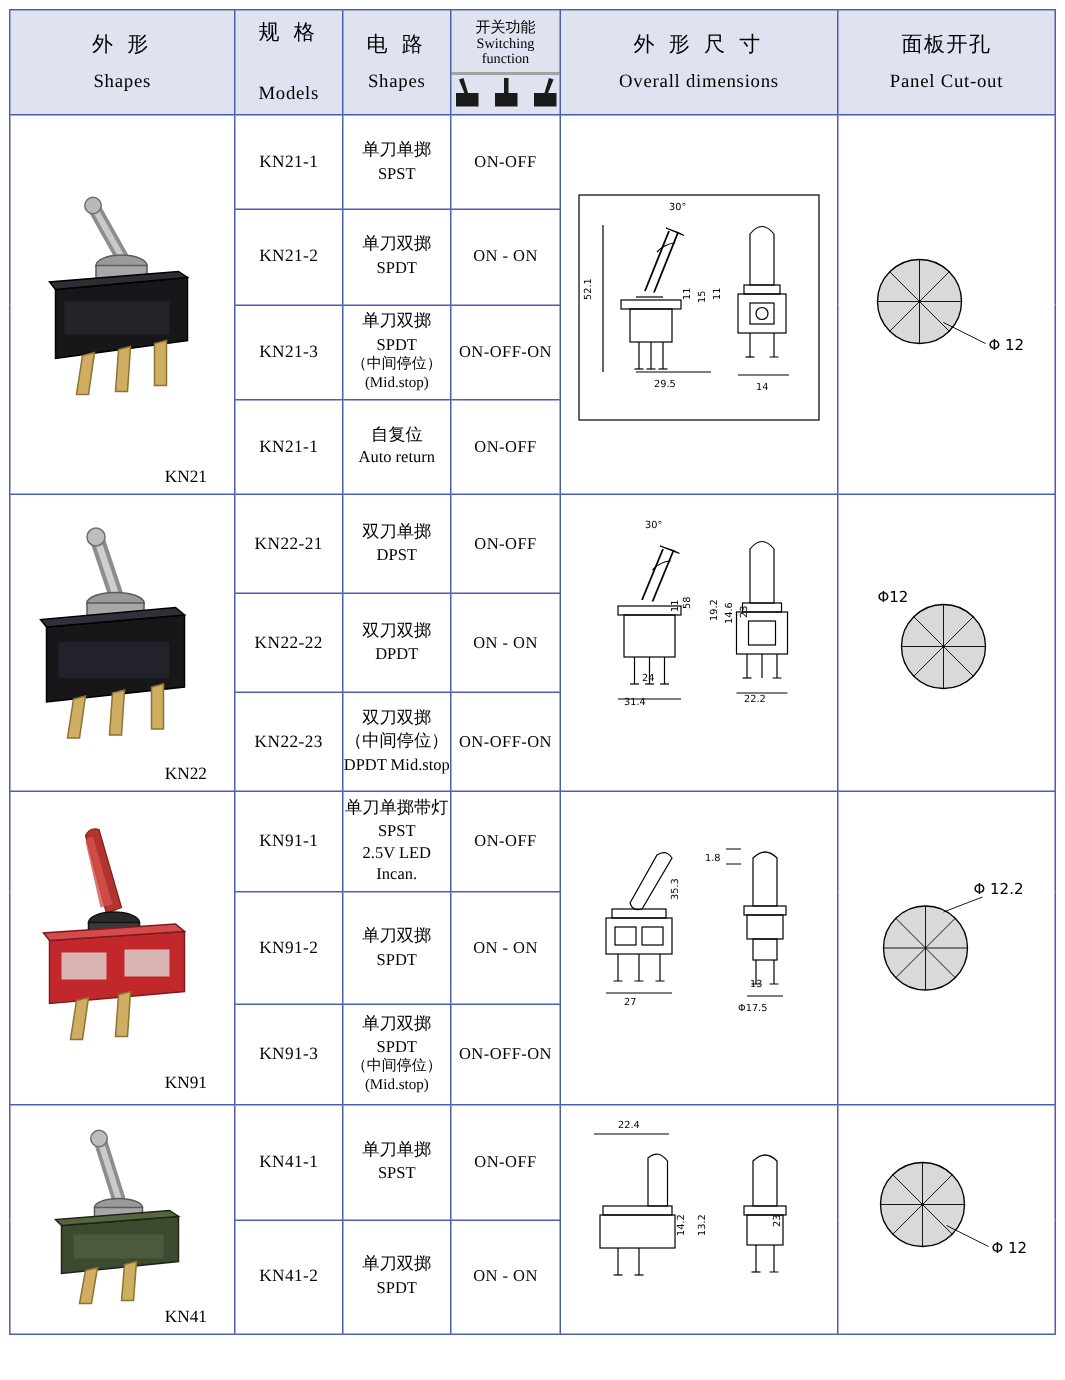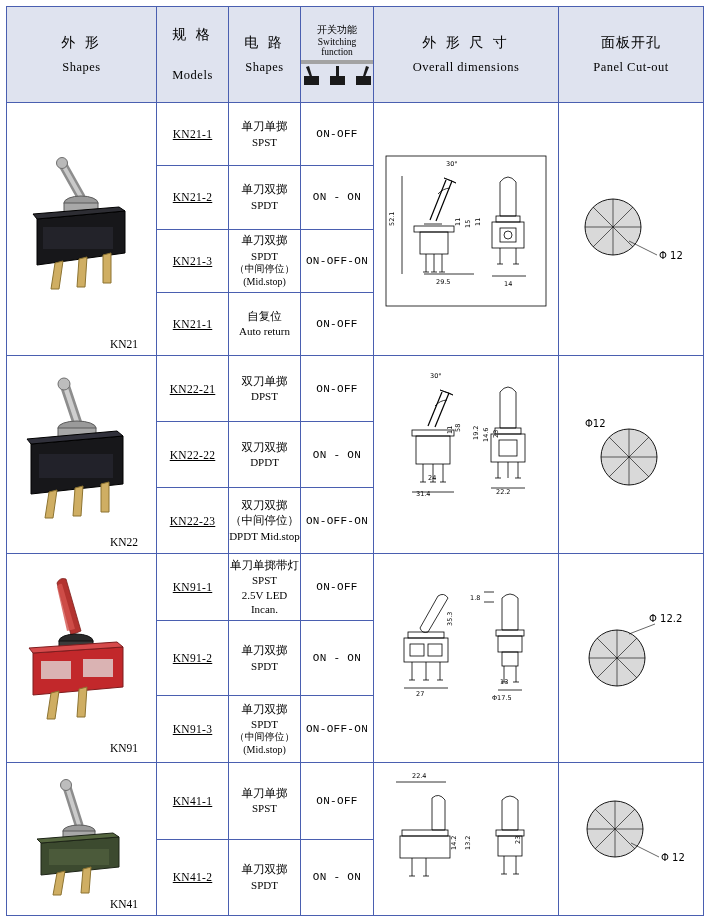--- a/index.html
+++ b/index.html
@@ -40,22 +40,22 @@
   .cw-shape  { width: 150px; }
   .cw-model  { width: 72px; }
   .cw-circ   { width: 72px; }
   .cw-sw     { width: 73px; }
   .cw-dim    { width: 185px; }
   .cw-panel  { width: 145px; }
 
   .cn { font-size: 11.5px; line-height: 1.35; }
   .en { font-size: 11px; line-height: 1.3; }
   .sm { font-size: 10px; line-height: 1.25; }
-  .model { font-size: 11.5px; letter-spacing: 0.3px; text-decoration: underline; }
-  .sw { font-size: 11px; letter-spacing: 0.3px; font-family: Liberation Mono, monospace; }
+  .model { font-size: 11.5px; letter-spacing: 0.3px; }
+  .sw { font-size: 11px; letter-spacing: 0.3px; }
 
   .shape-cell { position: relative; height: 100%; }
   .shape-label {
     position: absolute; right: 18px; bottom: 5px;
     font-size: 11.5px;
   }
   .panel-cell { position: relative; }
   .dim-cell { position: relative; }
 
   
@@ -71,34 +71,34 @@
   <colgroup>
     <col class="cw-shape">
         <col class="cw-model">
         <col class="cw-circ">
         <col class="cw-sw">
         <col class="cw-dim">
         <col class="cw-panel">
   </colgroup>
   <thead>
     <tr>
-      <td style="height:96px">
+      <td style="height:70px">
         <div class="hdr-cn">外 形</div>
         <div class="hdr-en" style="margin-top:8px">Shapes</div>
       </td>
       <td>
         <div class="hdr-cn">规 格</div>
         <div class="hdr-en" style="margin-top:24px">Models</div>
       </td>
       <td>
         <div class="hdr-cn">电 路</div>
         <div class="hdr-en" style="margin-top:8px">Shapes</div>
       </td>
       <td style="padding:0">
-        <div style="border-bottom:4px solid #a3a3a3;padding:3px 0">
+        <div style="border-bottom:2px solid #a3a3a3;padding:3px 0">
           <div class="hdr-cn-small">开关功能</div>
           <div class="hdr-en-small">Switching function</div>
         </div>
         <div class="sw-glyphs">
           <svg width="17" height="24" viewBox="0 0 17 24">
             <rect x="1" y="12" width="15" height="9" fill="#1a1a1a"></rect>
             <path d="M7 13 L3 3 L6 2 L9 12 Z" fill="#1a1a1a"></path>
           </svg>
           <svg width="17" height="24" viewBox="0 0 17 24">
             <rect x="1" y="12" width="15" height="9" fill="#1a1a1a"></rect>

